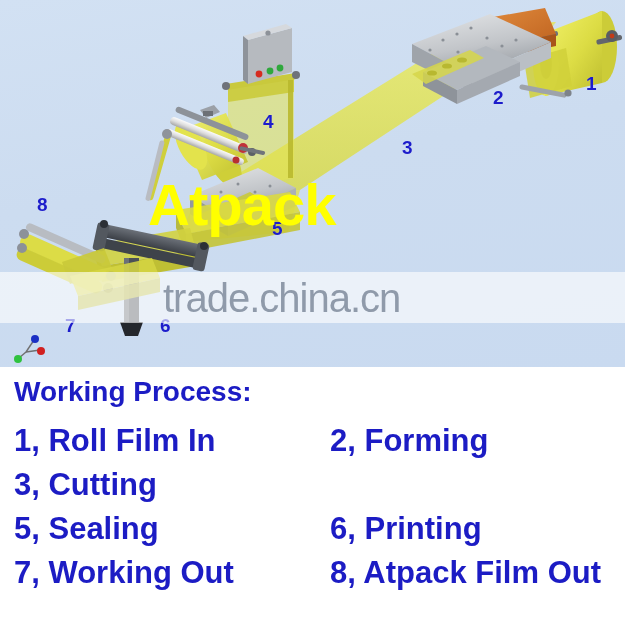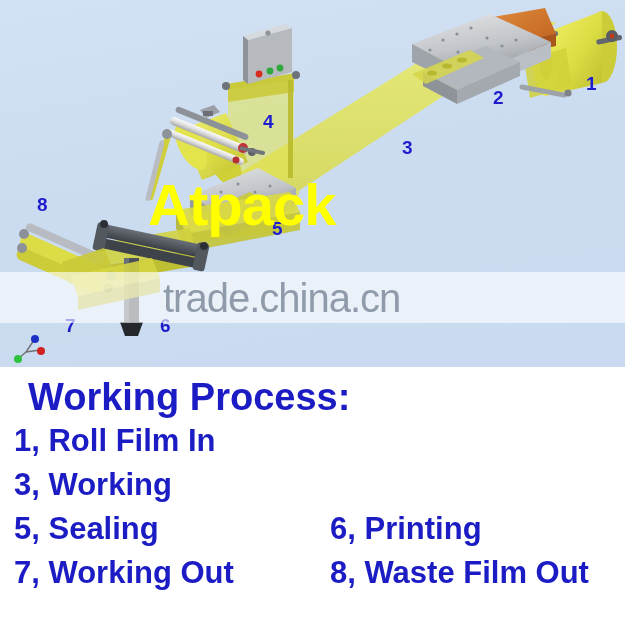--- a/index.html
+++ b/index.html
@@ -87,25 +87,25 @@
     position: absolute;
     left: 0;
     top: 367px;
     width: 625px;
     height: 258px;
     background: #ffffff;
     color: #1c1cc4;
   }
   #process-title {
     position: absolute;
-    left: 28px;
+    left: 14px;
     top: 11px;
     font-family: "Liberation Sans", sans-serif;
     font-weight: bold;
-    font-size: 38px;
+    font-size: 28px;
     line-height: 1;
     color: #1c1cc4;
     white-space: nowrap;
   }
   #process-grid {
     position: absolute;
     left: 0;
     top: 58px;
     width: 494px;
   }
@@ -357,32 +357,33 @@
   </div>
 
   <div id="process-block">
 
     <div id="process-title">Working Process:</div>
 
     <div id="process-grid">
 
       <div class="process-row">
         <span class="process-cell col-left">1, Roll Film In</span>
+        <span class="process-cell col-right">2, Forming</span>
       </div>
 
       <div class="process-row">
-        <span class="process-cell col-left">3, Working</span>
+        <span class="process-cell col-left">3, Cutting</span>
       </div>
 
       <div class="process-row">
         <span class="process-cell col-left">5, Sealing</span>
         <span class="process-cell col-right">6, Printing</span>
       </div>
 
       <div class="process-row">
         <span class="process-cell col-left">7, Working Out</span>
-        <span class="process-cell col-right">8, Waste Film Out</span>
+        <span class="process-cell col-right">8, Atpack Film Out</span>
       </div>
 
     </div>
   </div>
 
 </div>
 
 </body></html>

